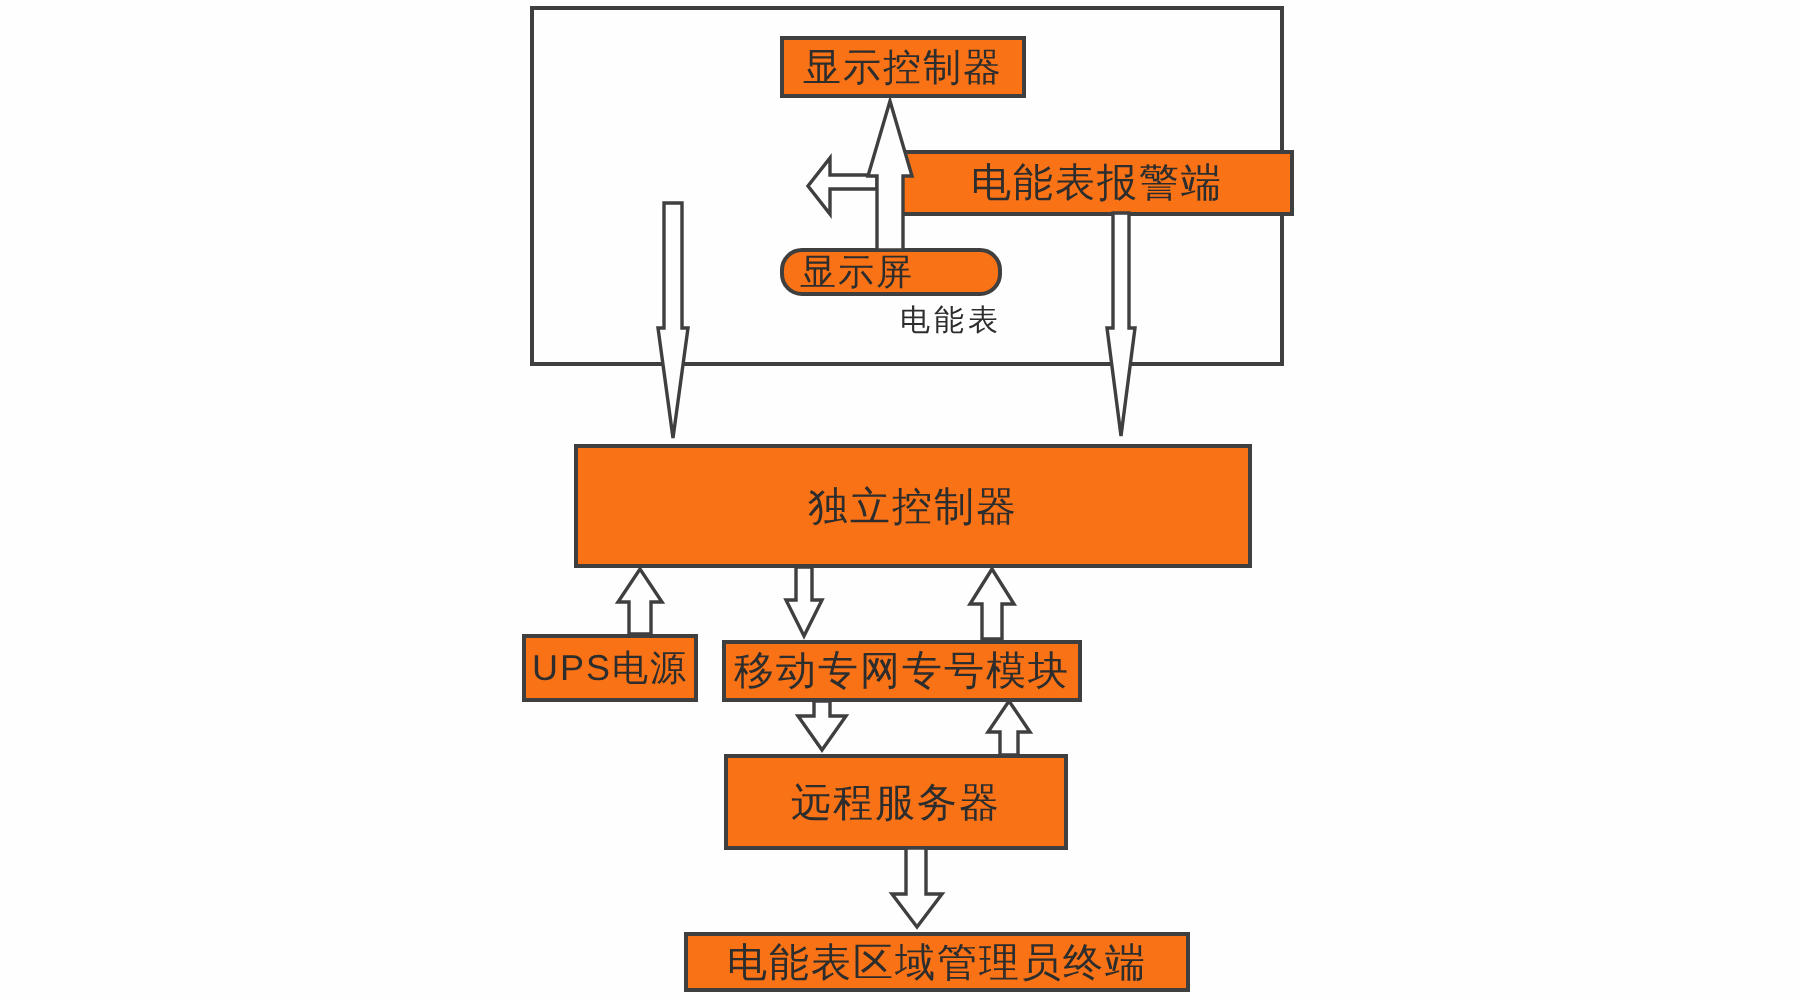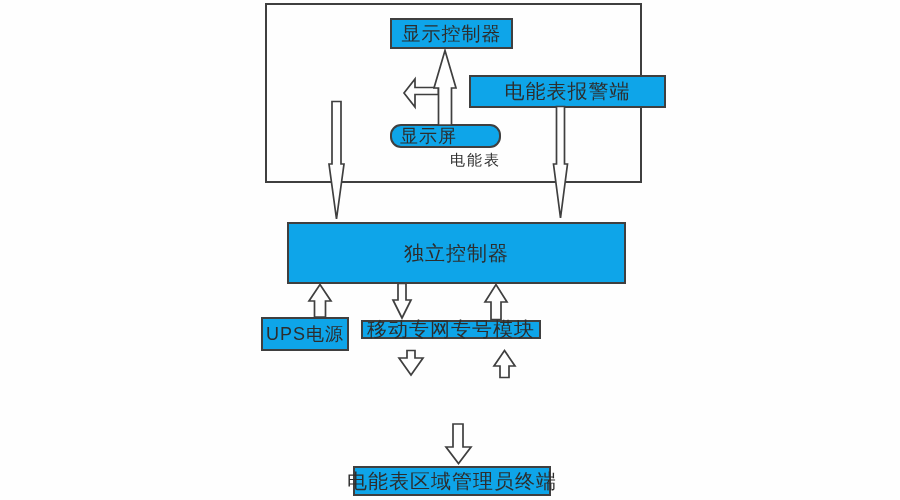--- a/index.html
+++ b/index.html
@@ -4,37 +4,37 @@
 <style>
   html,body { margin:0; padding:0; background:#ffffff; }
   .stage {
     position:relative; width:900px; height:500px;
     background:#fefefe; overflow:hidden;
     font-family:"Liberation Sans","DejaVu Sans",sans-serif;
     color:#2d2d2d;
   }
   .node {
     position:absolute; box-sizing:border-box;
-    border:2px solid #3f3f3f; background:#0ea5e9;
+    border:2px solid #3f3f3f; background:#f97316;
     display:flex; align-items:center; justify-content:center;
     white-space:nowrap; z-index:1; letter-spacing:1px;
   }
   .plain-label { position:absolute; z-index:1; white-space:nowrap; letter-spacing:2px; }
   .f18{font-size:18px}.f19{font-size:19px}.f20{font-size:20px}.f21{font-size:15px}
   .outer-box { left:265px; top:3px; width:377px; height:180px; background:transparent; }
   .display-controller { left:390px; top:18px;  width:123px; height:31px; }
   .data-collection-port{ left:268px; top:71px;  width:137px; height:32px; }
-  .meter-alarm        { left:469px; top:75px;  width:197px; height:33px; }
+  .meter-alarm        { left:450px; top:75px;  width:197px; height:33px; }
   .display-screen     { left:390px; top:124px; width:111px; height:24px; justify-content:flex-start; padding-left:8px;border-radius:11px; }
   .meter-label        { left:450px; top:151px; }
   .independent-controller { left:287px; top:222px; width:339px; height:62px; }
   .ups-power          { left:261px; top:317px; width:88px;  height:34px; }
-  .mobile-module      { left:361px; top:320px; width:180px; height:19px; }
+  .mobile-module      { left:361px; top:320px; width:180px; height:31px; }
   .remote-server      { left:362px; top:377px; width:172px; height:48px; }
-  .admin-terminal     { left:353px; top:466px; width:198px; height:30px; }
+  .admin-terminal     { left:342px; top:466px; width:253px; height:30px; }
   svg.connectors {
     position:absolute; left:0; top:0; width:900px; height:500px;
     z-index:2; pointer-events:none;
   }
   svg.connectors polygon {
     fill:#fefefe; stroke:#3f3f3f; stroke-width:1.7; stroke-linejoin:miter;
   }
 </style>
 </head>
 <body>
@@ -44,20 +44,21 @@
   <div class="node outer-box"></div>
   <span class="plain-label meter-label f21">电能表</span>
 
   <div class="node display-controller f19">显示控制器</div>
   <div class="node meter-alarm f20">电能表报警端</div>
   <div class="node display-screen f18">显示屏</div>
 
   <div class="node independent-controller f20">独立控制器</div>
   <div class="node ups-power f18">UPS电源</div>
   <div class="node mobile-module f20">移动专网专号模块</div>
+  <div class="node remote-server f20">远程服务器</div>
   <div class="node admin-terminal f20">电能表区域管理员终端</div>
 
   <svg class="connectors" viewBox="0 0 900 500" xmlns="http://www.w3.org/2000/svg">
 
     <polygon points="438.5,87.5 415,87.5 415,79 404,93 415,107 415,94.5 438.5,94.5"></polygon>
 
     <polygon points="438.5,125 438.5,88 434,88 445,50.5 456,88 451.5,88 451.5,125"></polygon>
 
     <polygon points="332,101.5 332,164 329,164 336.5,219 344,164 341,164 341,101.5"></polygon>
 

